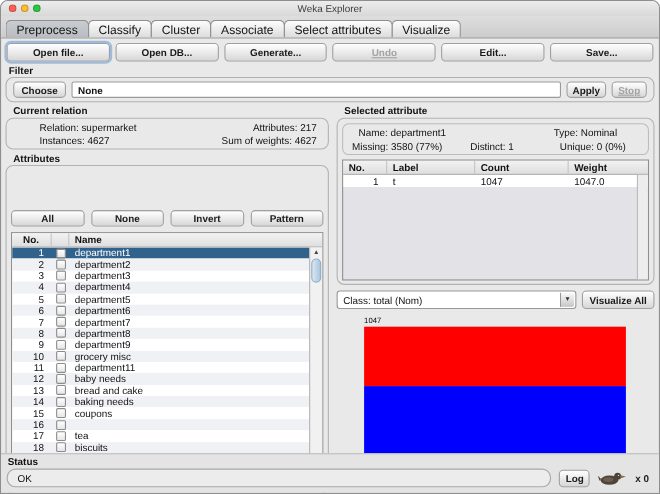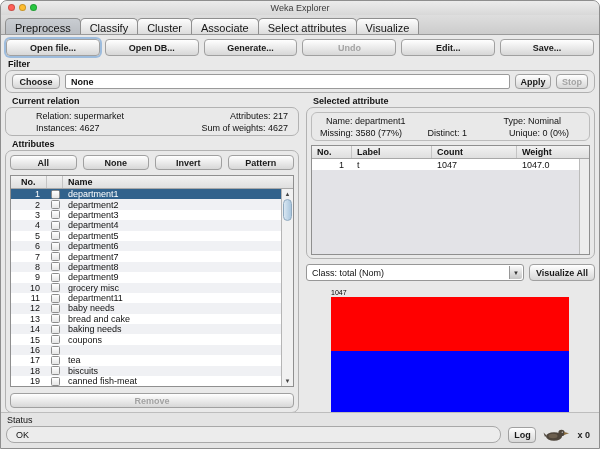--- a/index.html
+++ b/index.html
@@ -17,21 +17,21 @@
   .tabbar { height:20px; background:linear-gradient(#dedede,#cccccc); border-bottom:1px solid #9b9b9b; display:flex; align-items:flex-end; padding-left:4px; }
   .tab { height:16px; padding:2px 9px 0 9px; border:1px solid #8f8f8f; border-bottom:none; border-radius:5px 5px 0 0; background:linear-gradient(#fdfdfd,#dcdcdc); margin-right:-1px; display:flex; align-items:center; }
   .tab.active { background:linear-gradient(#c9cdd2,#b9bdc2); }
   .tab span { font-size:11px; color:#141414; }
 
   
   .toolbar { display:flex; gap:5px; padding:4px 5px 2px 5px; }
   .btn { font-family:"Liberation Sans", sans-serif; font-size:9px; font-weight:600; color:#1a1a1a; background:linear-gradient(#ffffff,#d7d7d7); border:1px solid #a0a0a0; border-radius:4px; height:17px; }
   .toolbar .btn { flex:1; }
   .btn.focused { box-shadow:0 0 0 2px rgba(106,158,214,.6); }
-  .btn.disabled { color:#a3a3a3; }
+  .btn.disabled { color:#a3a3a3;text-decoration:underline; }
 
   
   .group-title { font-weight:bold; font-size:9px; margin:1px 0 1px 7px; height:10px; }
   .filter-box { margin:0 4px; height:23px; border:1px solid #b0b0b0; border-radius:7px; display:flex; align-items:center; padding:0 6px; gap:5px; background:#e9e9e9; }
   .choose-btn { width:48px; height:15px; }
   .filter-field { flex:1; height:15px; background:#fff; border:1px solid #9a9a9a; border-radius:2px; display:flex; align-items:center; padding-left:5px; font-weight:bold; }
   .apply-btn { width:36px; height:15px; }
   .stop-btn { width:32px; height:15px; }
 
   
@@ -40,21 +40,21 @@
   .right { flex:1; display:flex; flex-direction:column; }
   .box { border:1px solid #b2b2b2; border-radius:7px; background:#e9e9e9; }
 
   
   .cr-box { height:33px; padding:3px 6px 2px 6px; }
   .cr-grid { display:grid; grid-template-columns:1fr 1fr; row-gap:2px; }
   .cr-grid .l { padding-left:24px; } .cr-grid .r { text-align:right; padding-right:4px; }
 
   
   .attr-box { flex:1; margin-bottom:2px; padding:4px; display:flex; flex-direction:column; }
-  .attr-btn-row { display:flex; gap:6px; }
+  .attr-btn-row { display:flex; gap:6px;margin-top:36px; }
   .attr-btn-row .btn { flex:1; height:15px; }
   .attr-table { margin-top:5px; border:1px solid #8f8f8f; background:#fff; height:212px; position:relative; overflow:hidden; }
   .attr-head { display:flex; height:13px; background:linear-gradient(#f2f2f2,#dfdfdf); border-bottom:1px solid #a8a8a8; align-items:center; font-weight:bold; }
   .attr-head .h-no { width:36px; padding-left:10px; border-right:1px solid #c4c4c4; height:100%; display:flex; align-items:center; }
   .attr-head .h-cb { width:16px; border-right:1px solid #c4c4c4; height:100%; }
   .attr-head .h-name { flex:1; padding-left:5px; }
   .attr-rows { position:absolute; top:13px; left:0; right:12px; bottom:0; overflow:hidden; }
   .attr-row { display:flex; height:10.4px; align-items:center; }
   .attr-row:nth-child(even) { background:#f0f1f4; }
   .attr-row.selected { background:#31628c; color:#fff; }
@@ -88,21 +88,21 @@
   .class-row { margin-top:5px; display:flex; gap:5px; height:17px;justify-content:center; }
   .combo { flex:1; background:#fff; border:1px solid #979797; border-radius:3px; display:flex; align-items:center; position:relative; padding-left:5px; }
   .combo-arrow { position:absolute; right:1px; top:1px; bottom:1px; width:13px; background:linear-gradient(#fafafa,#c6c6c6); border-left:1px solid #979797; border-radius:0 2px 2px 0; font-size:6px; color:#333; display:flex; align-items:center; justify-content:center; }
   .va-btn { width:66px; height:17px; }
   .chart-wrap { margin-top:8px; margin-left:25px; width:238px; }
   .chart-label { font-size:7px; height:8px; line-height:8px; color:#000; }
   .chart-seg { width:100%; }
 
   
   .status { position:absolute; left:0; right:0; bottom:0; height:36px; background:#e4e4e4; border-top:1px solid #bdbdbd; }
-  .status-title { font-weight:normal; margin:2px 0 0 6px; height:10px; }
+  .status-title { font-weight:bold; margin:2px 0 0 6px; height:10px; }
   .status-row { display:flex; align-items:center; padding:1px 5px 0 5px; gap:7px; }
   .ok-box { flex:1; height:17px; border:1px solid #a8a8a8; border-radius:8px; background:#ececec; display:flex; align-items:center; padding-left:9px; }
   .log-btn { width:28px; height:16px; }
   .bird { width:27px; height:15px; }
   .counter { font-weight:600; color:#222; padding-right:4px; white-space:nowrap; }
 </style>
 </head>
 <body>
 
 <div class="app">

